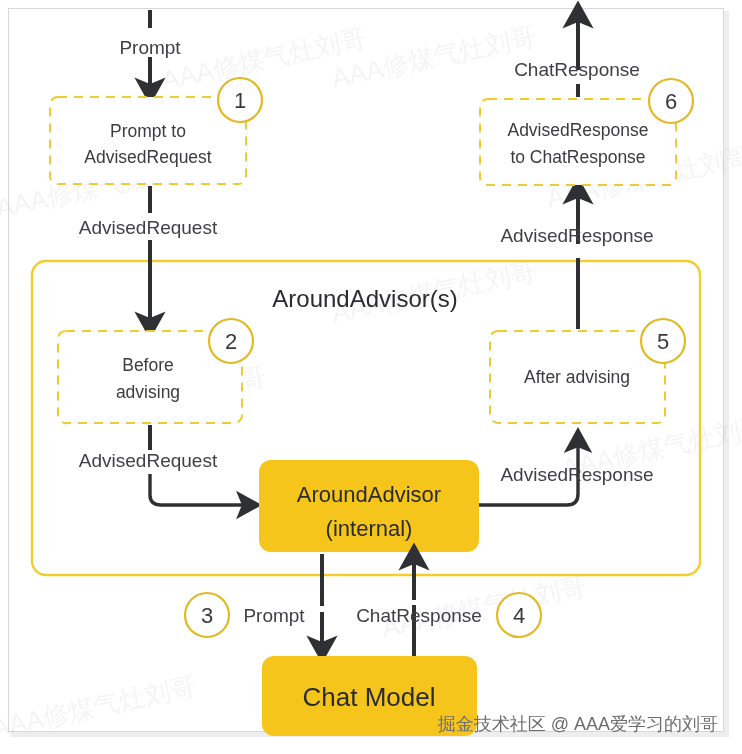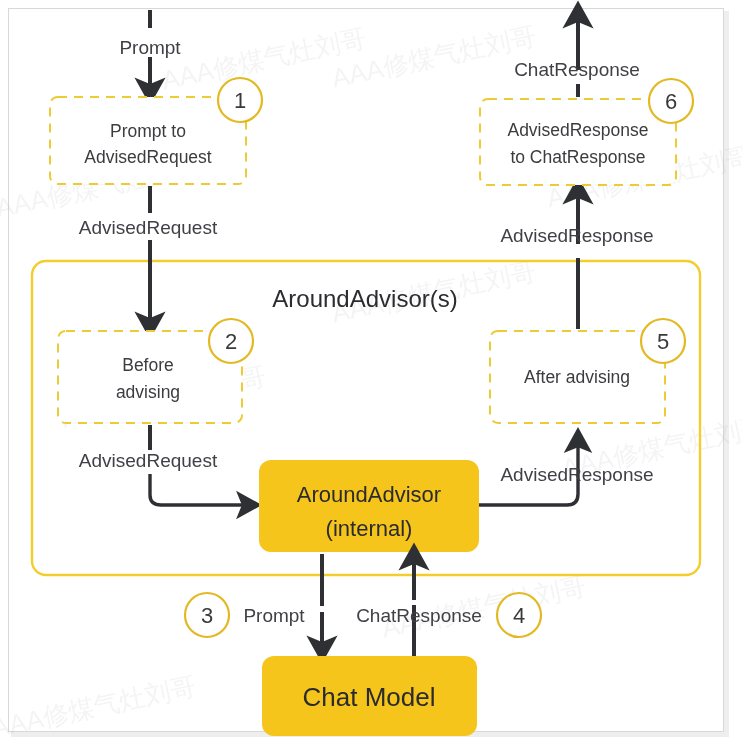--- a/index.html
+++ b/index.html
@@ -215,13 +215,14 @@
     <line class="flowline" x1="414" y1="658" x2="414" y2="605"></line>
     <line class="flowline" x1="414" y1="600" x2="414" y2="556" marker-end="url(#arrowhead)"></line>
     <text class="t-label" x="419" y="622" text-anchor="middle">ChatResponse</text>
     <circle class="badge-circle" cx="519" cy="615" r="22"></circle>
     <text class="t-badge" x="519" y="623" text-anchor="middle">4</text>
 
     <rect class="solidbox" x="262" y="656" width="215" height="80" rx="12" ry="12"></rect>
     <text class="t-node-big" x="369" y="706" text-anchor="middle">Chat Model</text>
   </svg>
 
+  <div id="credit">掘金技术社区 @ AAA爱学习的刘哥</div>
 </div>
 
 </body></html>

